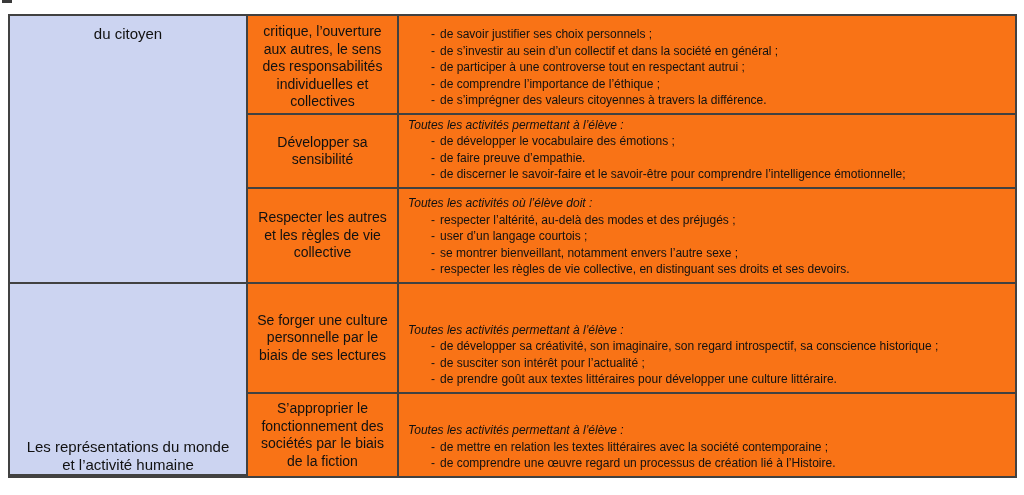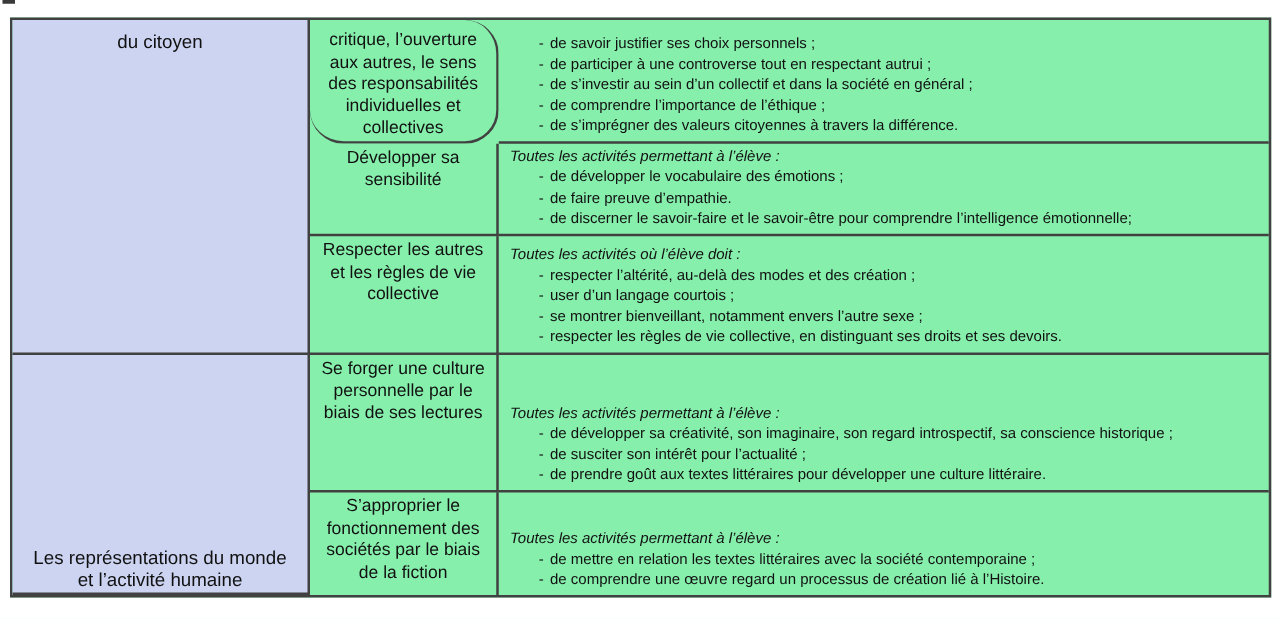--- a/index.html
+++ b/index.html
@@ -15,21 +15,21 @@
     position: absolute; left: 2px; top: 0; width: 10px; height: 3px;
     background: #3a3a3a;
   }
   .grid {
     position: absolute; left: 8px; top: 14px;
     width: 1009px; height: 464px;
     border: 2px solid var(--border, #414141);
     display: grid;
     grid-template-columns: 238px 151px 1fr;
     grid-template-rows: 99px 74px 95px 110px 1fr;
-    background: #86efac;
+    background: #f97316;
   }
   .cell {
     border-right: 2px solid var(--border, #414141);
     border-bottom: 2px solid var(--border, #414141);
     overflow: hidden;
   }
   .cell.last-col { border-right: none; }
   .cell.last-row { border-bottom: none; }
 
   
@@ -39,26 +39,26 @@
     display: flex; flex-direction: column; align-items: center;
     text-align: center;
     font-size: 15px; line-height: 18px;
   }
   .group-cell.span-top { grid-row: 1 / 4; justify-content: flex-start; padding-top: 9px; }
   .group-cell.span-bottom { grid-row: 4 / 6; justify-content: flex-end; padding: 0 10px; }
 
   
   .comp-cell {
     grid-column: 2;
-    display: flex; flex-direction: column; 
+    display: flex; flex-direction: column; justify-content: center;
     text-align: center;
     font-size: 14px; line-height: 17.5px;
     padding: 2px 5px;
   }
-  .comp-cell.top-align { justify-content: center; padding-top: 7px; border-radius: 27px; }
+  .comp-cell.top-align { justify-content: center; padding-top: 7px; }
 
   
   .act-cell {
     grid-column: 3;
     display: flex; flex-direction: column; justify-content: flex-end;
     font-size: 12px; line-height: 16.6px;
     padding: 4px 8px 4px 0;
   }
   .intro { font-style: italic; padding-left: 9px; margin-top: 43px; }
   .bullet { display: flex; }
@@ -85,25 +85,25 @@
   <div class="cell comp-cell top-align" style="grid-row:1">
     <span>critique, l’ouverture aux autres, le sens des responsabilités individuelles et collectives</span>
   </div>
   <div class="cell act-cell last-col" style="grid-row:1">
     <div class="bullet">
         <span class="dash"></span>
         <span class="btxt">de savoir justifier ses choix personnels ;</span>
       </div>
     <div class="bullet">
         <span class="dash"></span>
-        <span class="btxt">de participer à une controverse tout en respectant autrui ;</span>
+        <span class="btxt">de s’investir au sein d’un collectif et dans la société en général ;</span>
       </div>
     <div class="bullet">
         <span class="dash"></span>
-        <span class="btxt">de s’investir au sein d’un collectif et dans la société en général ;</span>
+        <span class="btxt">de participer à une controverse tout en respectant autrui ;</span>
       </div>
     <div class="bullet">
         <span class="dash"></span>
         <span class="btxt">de comprendre l’importance de l’éthique ;</span>
       </div>
     <div class="bullet">
         <span class="dash"></span>
         <span class="btxt">de s’imprégner des valeurs citoyennes à travers la différence.</span>
       </div>
   </div>
@@ -127,21 +127,21 @@
       </div>
   </div>
 
   <div class="cell comp-cell" style="grid-row:3">
     <span>Respecter les autres et les règles de vie collective</span>
   </div>
   <div class="cell act-cell last-col" style="grid-row:3">
     <div class="intro">Toutes les activités où l’élève doit :</div>
     <div class="bullet">
         <span class="dash"></span>
-        <span class="btxt">respecter l’altérité, au-delà des modes et des création ;</span>
+        <span class="btxt">respecter l’altérité, au-delà des modes et des préjugés ;</span>
       </div>
     <div class="bullet">
         <span class="dash"></span>
         <span class="btxt">user d’un langage courtois ;</span>
       </div>
     <div class="bullet">
         <span class="dash"></span>
         <span class="btxt">se montrer bienveillant, notamment envers l’autre sexe ;</span>
       </div>
     <div class="bullet">

